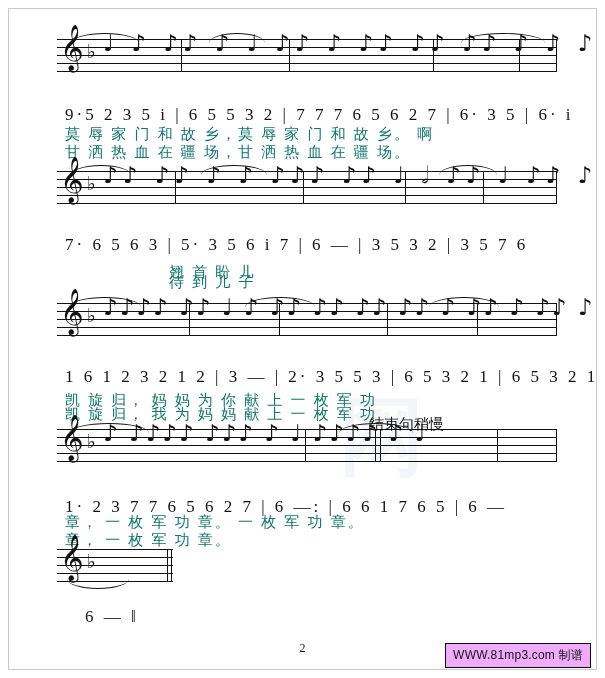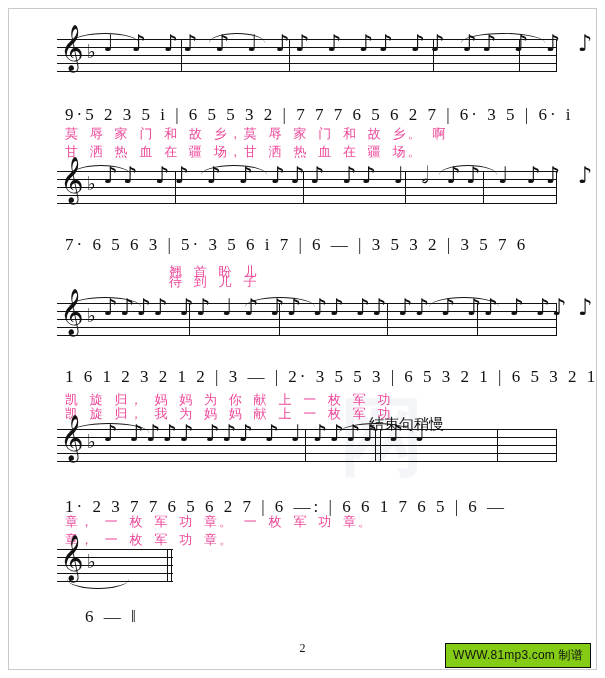--- a/index.html
+++ b/index.html
@@ -121,24 +121,24 @@
     left: 56px;
     font-family: "Liberation Serif", serif;
     font-size: 17px;
     letter-spacing: 3px;
     color: #111;
     white-space: nowrap;
   }
   .lyric {
     position: absolute;
     left: 56px;
-    font-family: Liberation Mono, monospace;
-    font-size: 13px;
+    font-family: Liberation Sans, sans-serif;
+    font-size: 15px;
     letter-spacing: 2px;
-    color: #ec4899;
+    color: #0f766e;
     white-space: nowrap;
   }
   .marking {
     position: absolute;
     font-family: "Liberation Serif", serif;
     font-size: 15px;
     color: #111;
     white-space: nowrap;
   }
 
@@ -150,21 +150,21 @@
     text-align: center;
     font-family: "Liberation Serif", serif;
     font-size: 12px;
     color: #111;
   }
   .site-badge {
     position: absolute;
     right: 14px;
     bottom: 10px;
     border: 1px solid #0a0a0a;
-    background: #84cc16;
+    background: #f0abfc;
     padding: 3px 7px;
     font-family: "Liberation Sans", sans-serif;
     font-size: 12px;
     color: #121212;
     letter-spacing: 0.2px;
   }
 </style>
 </head>
 <body>
 

